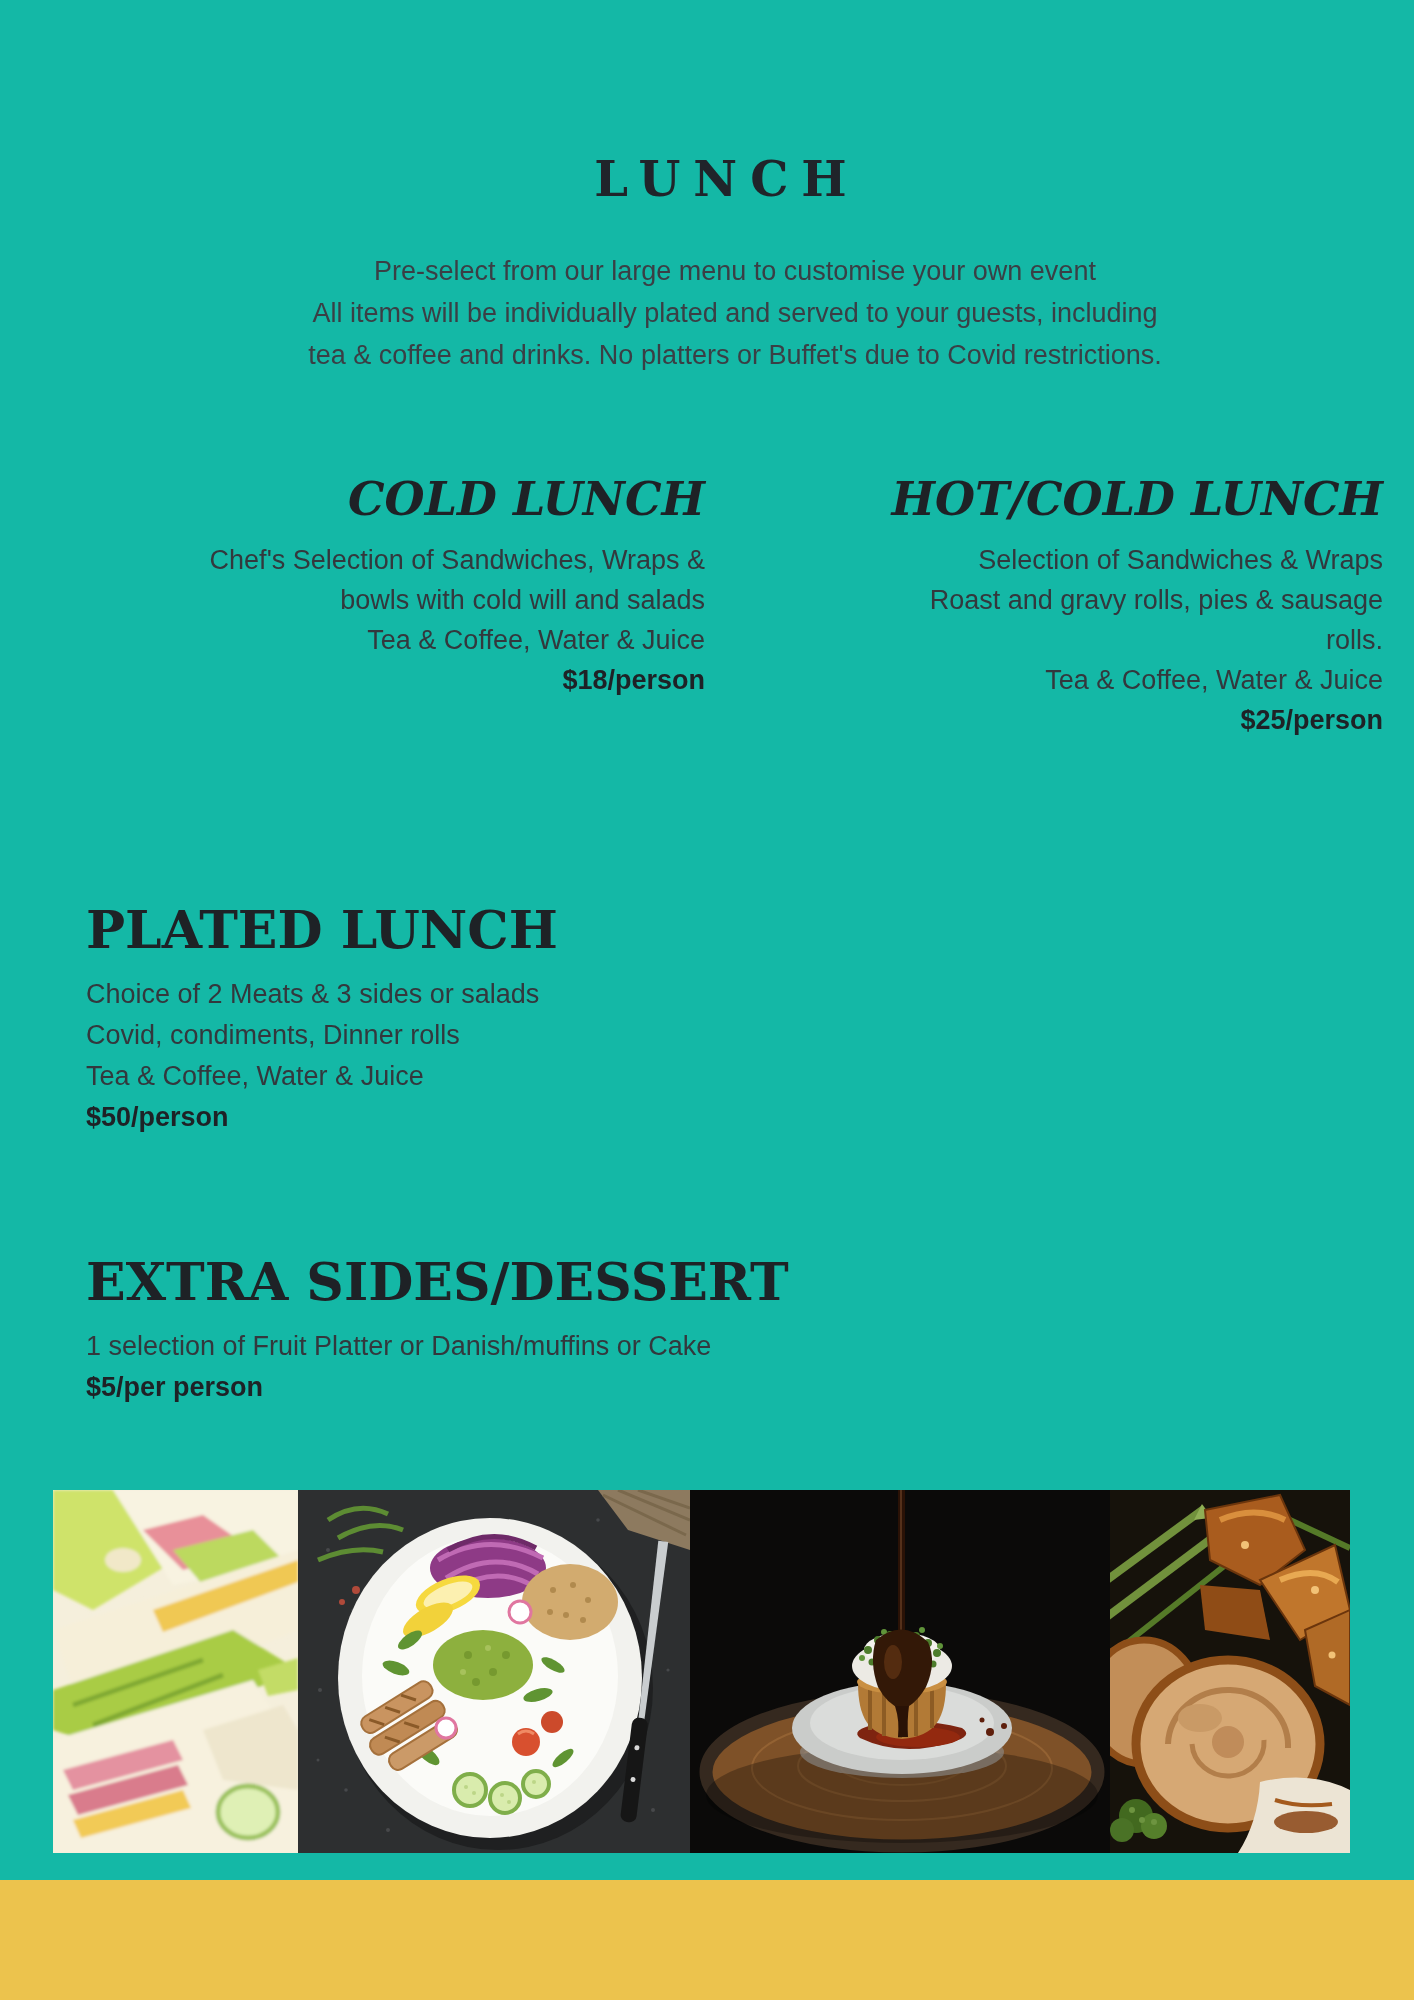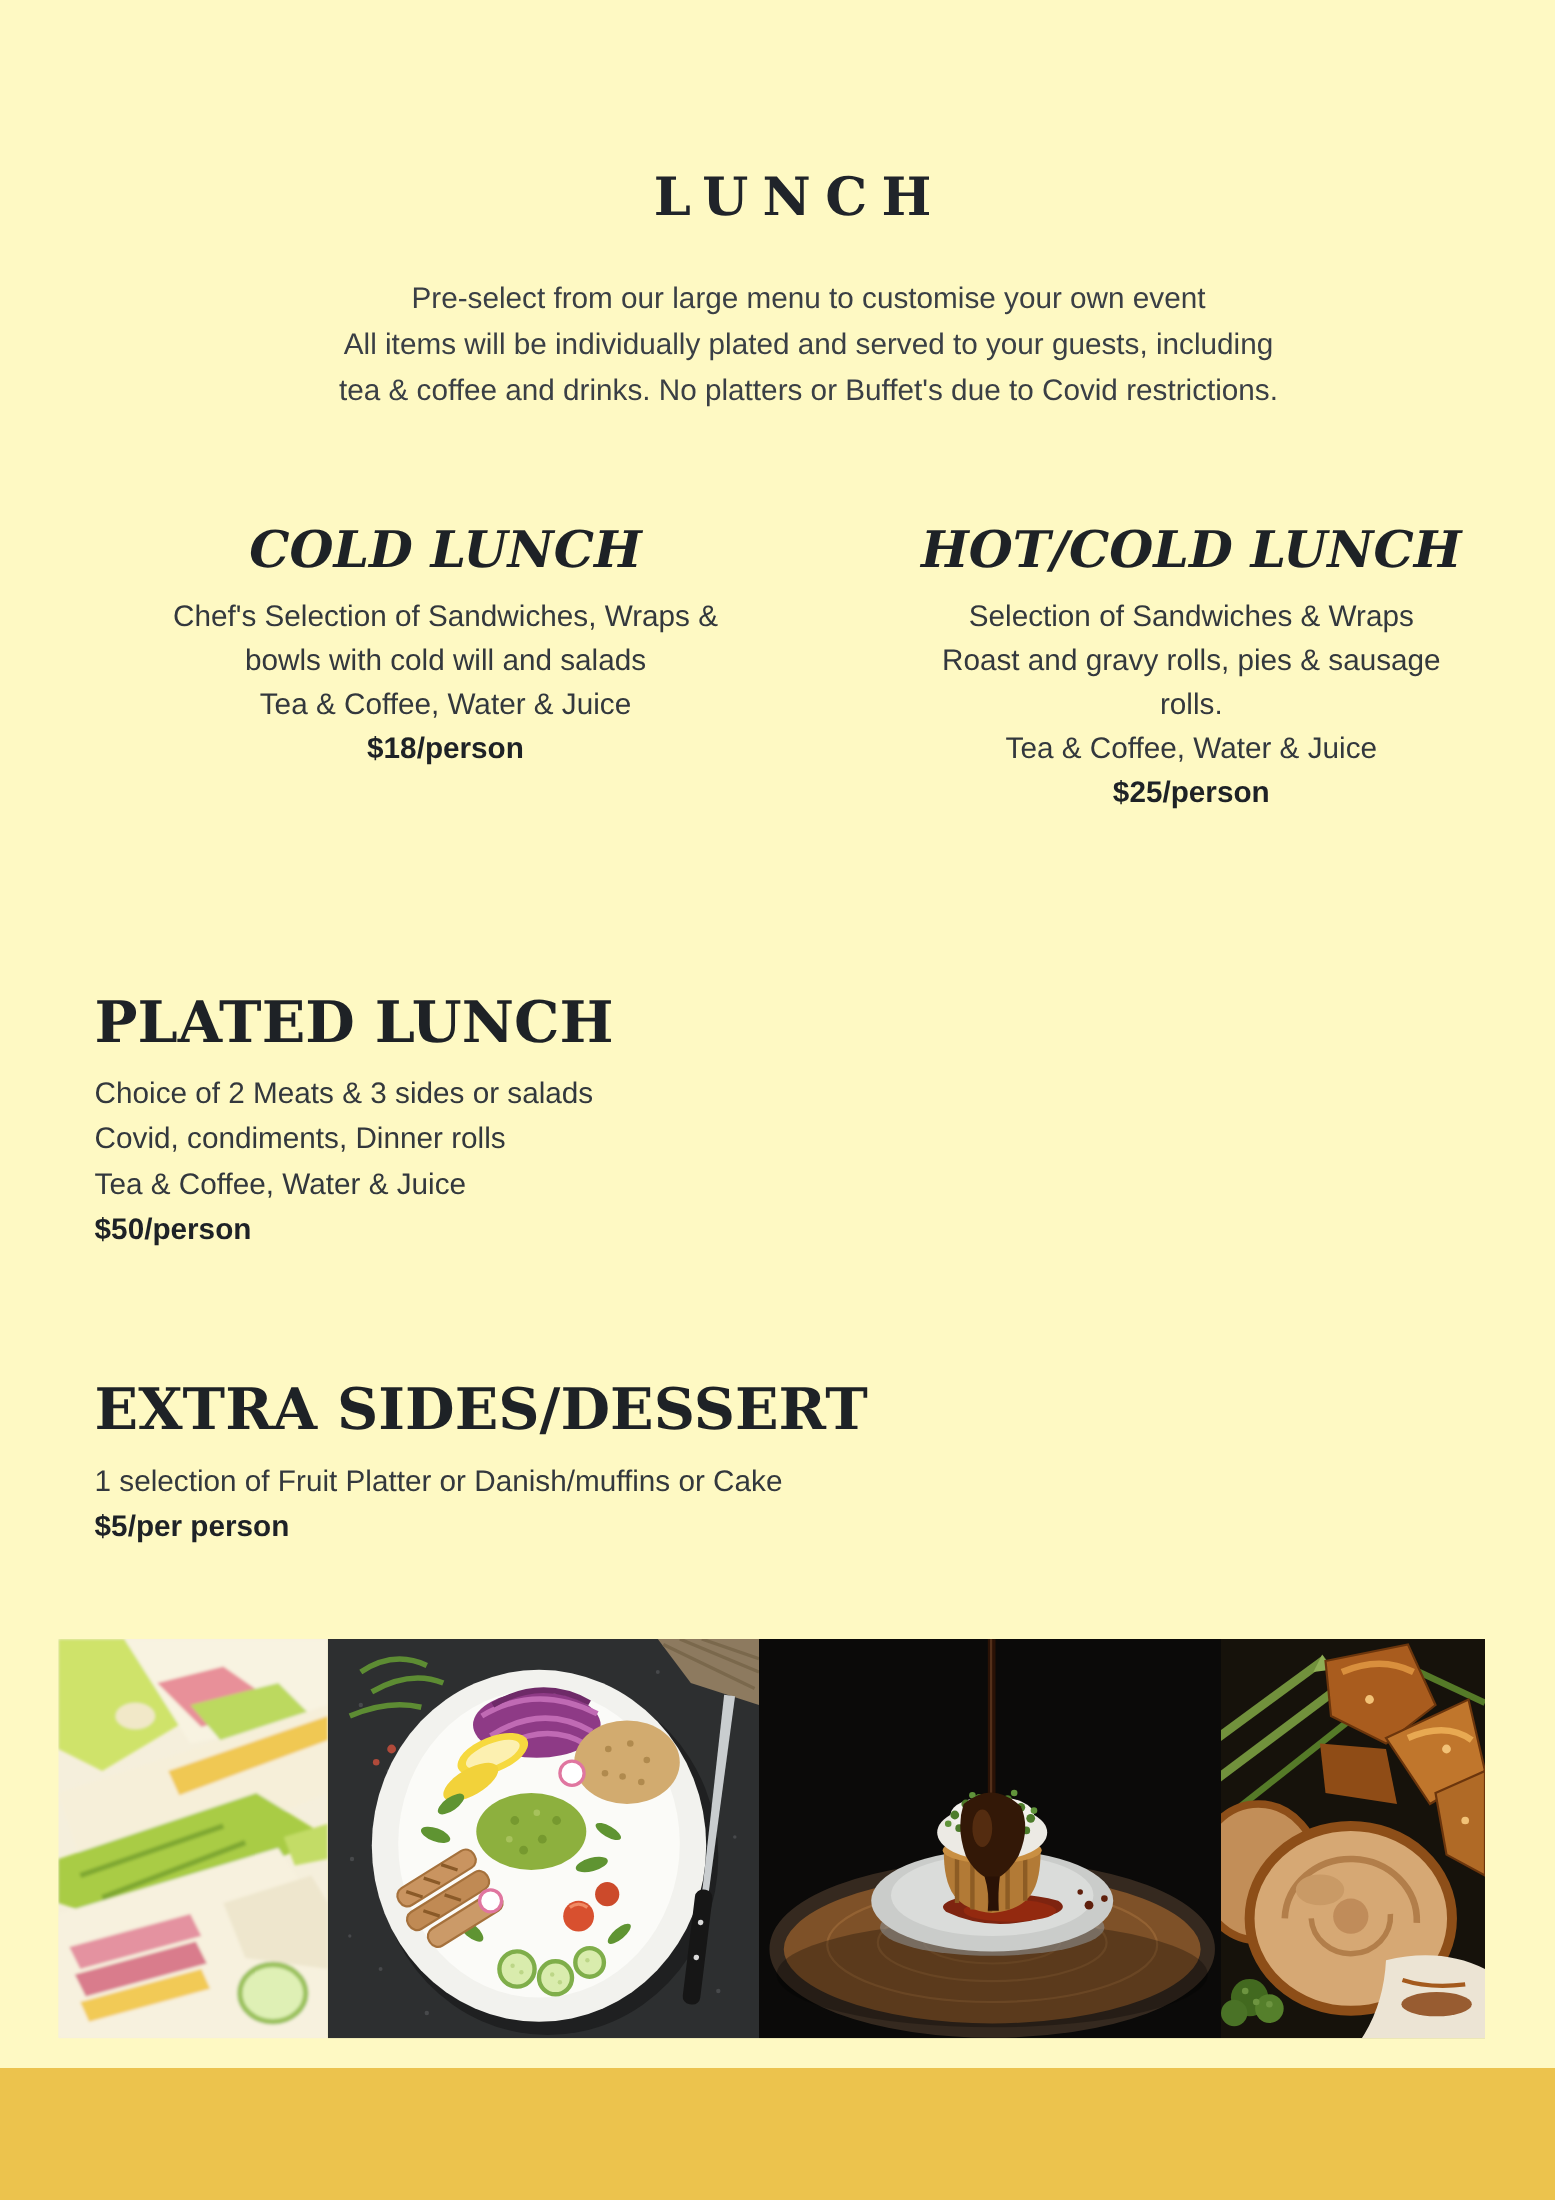--- a/index.html
+++ b/index.html
@@ -1,38 +1,38 @@
 <!DOCTYPE html>
 <html><head>
 <meta charset="utf-8">
 <style>
   html,body{margin:0;padding:0;background:#ffffff;}
   .page{
     position:relative;
     width:1414px;height:2000px;
-    background:#fef9c3;
+    background:#14b8a6;
     overflow:hidden;
     font-family:"Liberation Sans", sans-serif;
   }
   .title{
     position:absolute;top:150px;left:0;width:1454px;
     text-align:center;
     font-family:"DejaVu Serif", serif;
     font-weight:bold;
     font-size:48px;line-height:58px;
     letter-spacing:13px;
     color:#20242a;
   }
   .intro{
     position:absolute;top:250px;left:28px;width:1414px;
     text-align:center;
     font-size:27px;line-height:42px;
     color:#3a3f45;
   }
-  .col{position:absolute;top:472px;text-align:center;}
+  .col{position:absolute;top:472px;text-align:right;}
   .col-left{left:105px;width:600px;}
   .col-right{left:783px;width:600px;}
   .col-heading{
     font-family:"DejaVu Serif", serif;
     font-weight:bold;font-style:italic;
     font-size:46px;line-height:54px;
     color:#1e2226;
     margin-bottom:14px;
   }
   .body-lines{font-size:27px;line-height:40px;color:#33383d;}

